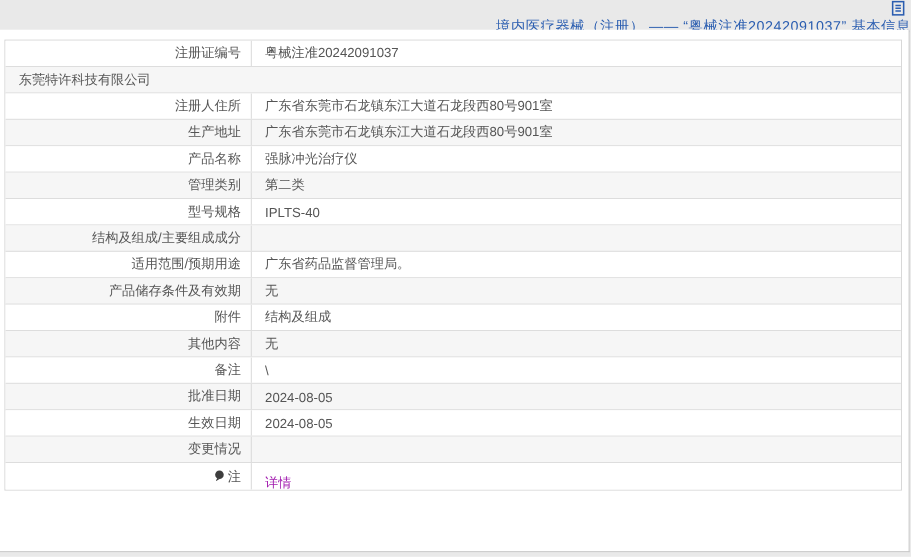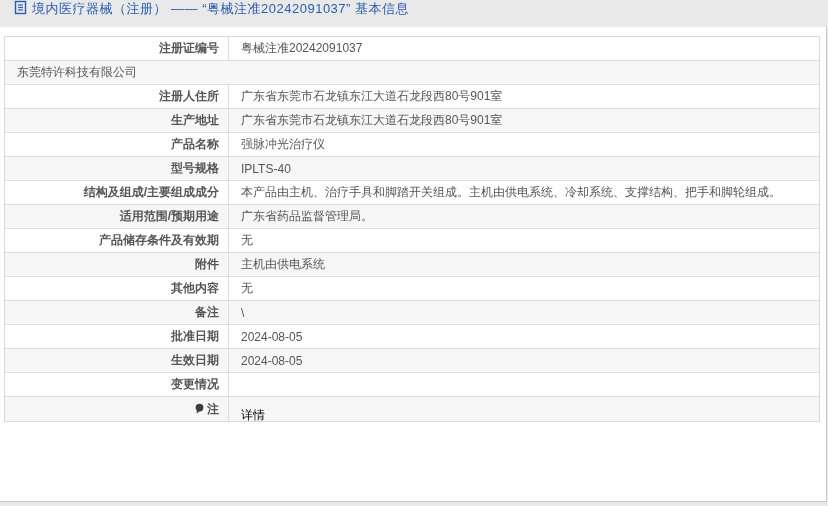--- a/index.html
+++ b/index.html
@@ -4,22 +4,22 @@
 <style>
   * { margin:0; padding:0; box-sizing:border-box; }
   html,body { width:828px; }
   body {
     font-family:"Liberation Sans","DejaVu Sans",sans-serif;
     background:#e9e9e9;
   }
   .page { position:relative; width:828px; height:506px; background:#e9e9e9; overflow:hidden; }
 
   .titlebar {
-    height:27px; display:flex; align-items:flex-start;
-    padding-left:14px; background:#e9e9e9;
+    height:27px; display:flex; align-items:flex-end;
+    padding-left:14px; background:#e9e9e9;flex-direction:column;
   }
   .doc-icon { display:inline-block; margin-right:5px; line-height:0; }
   .title-text { font-size:13px; color:#2a5db0; letter-spacing:0.5px; }
 
   .panel {
     position:absolute; left:0; top:27px; width:827px; height:475px;
     background:#ffffff;
     border-right:1px solid #c9c9c9;
     border-bottom:1px solid #c9c9c9;
   }
@@ -31,29 +31,29 @@
   }
   .row { display:flex; height:24px; border-bottom:1px solid #dddddd; background:#ffffff; }
   .row:last-child { border-bottom:none; }
   .row:nth-child(even) { background:#f6f6f6; }
 
   .cell-label {
     width:224px; flex:0 0 224px;
     border-right:1px solid #dddddd;
     display:flex; align-items:center; justify-content:flex-end;
     padding-right:9px;
-    font-size:12px; color:#555555; white-space:nowrap;font-weight:bold;
+    font-size:12px; color:#555555; white-space:nowrap;
   }
   .cell-value {
     flex:1; display:flex; align-items:center;
     padding-left:12px;
     font-size:12px; color:#555555; white-space:nowrap; overflow:hidden;
   }
   .note-icon { display:inline-block; margin-right:2px; line-height:0; }
-  a.detail-link { color:#000000; text-decoration:none; font-size:12px; cursor:pointer;margin-top:12px; }
+  a.detail-link { color:#a21caf; text-decoration:none; font-size:12px; cursor:pointer;margin-top:12px; }
 </style>
 </head>
 <body>
 
 <div class="page">
 
   <div class="titlebar">
     <span class="doc-icon">
       <svg width="13" height="15" viewBox="0 0 13 15">
         <rect x="1.5" y="1.5" width="10" height="12" fill="none" stroke="#2a5db0" stroke-width="1.4"></rect>
@@ -81,38 +81,41 @@
       </div>
       <div class="row">
         <div class="cell-label">生产地址</div>
         <div class="cell-value">广东省东莞市石龙镇东江大道石龙段西80号901室</div>
       </div>
       <div class="row">
         <div class="cell-label">产品名称</div>
         <div class="cell-value">强脉冲光治疗仪</div>
       </div>
       <div class="row">
+        <div class="cell-label">管理类别</div>
+        <div class="cell-value">第二类</div>
+      </div>
+      <div class="row">
         <div class="cell-label">型号规格</div>
         <div class="cell-value">IPLTS-40</div>
       </div>
       <div class="row">
         <div class="cell-label">结构及组成/主要组成成分</div>
-        <div class="cell-value">本产品由主机、治疗手具和脚踏开关组成。主机由供电系统、冷却系统、支撑结构、把手和脚轮组成。</div>
       </div>
       <div class="row">
         <div class="cell-label">适用范围/预期用途</div>
         <div class="cell-value">广东省药品监督管理局。</div>
       </div>
       <div class="row">
         <div class="cell-label">产品储存条件及有效期</div>
         <div class="cell-value">无</div>
       </div>
       <div class="row">
         <div class="cell-label">附件</div>
-        <div class="cell-value">主机由供电系统</div>
+        <div class="cell-value">结构及组成</div>
       </div>
       <div class="row">
         <div class="cell-label">其他内容</div>
         <div class="cell-value">无</div>
       </div>
       <div class="row">
         <div class="cell-label">备注</div>
         <div class="cell-value">\</div>
       </div>
       <div class="row">

